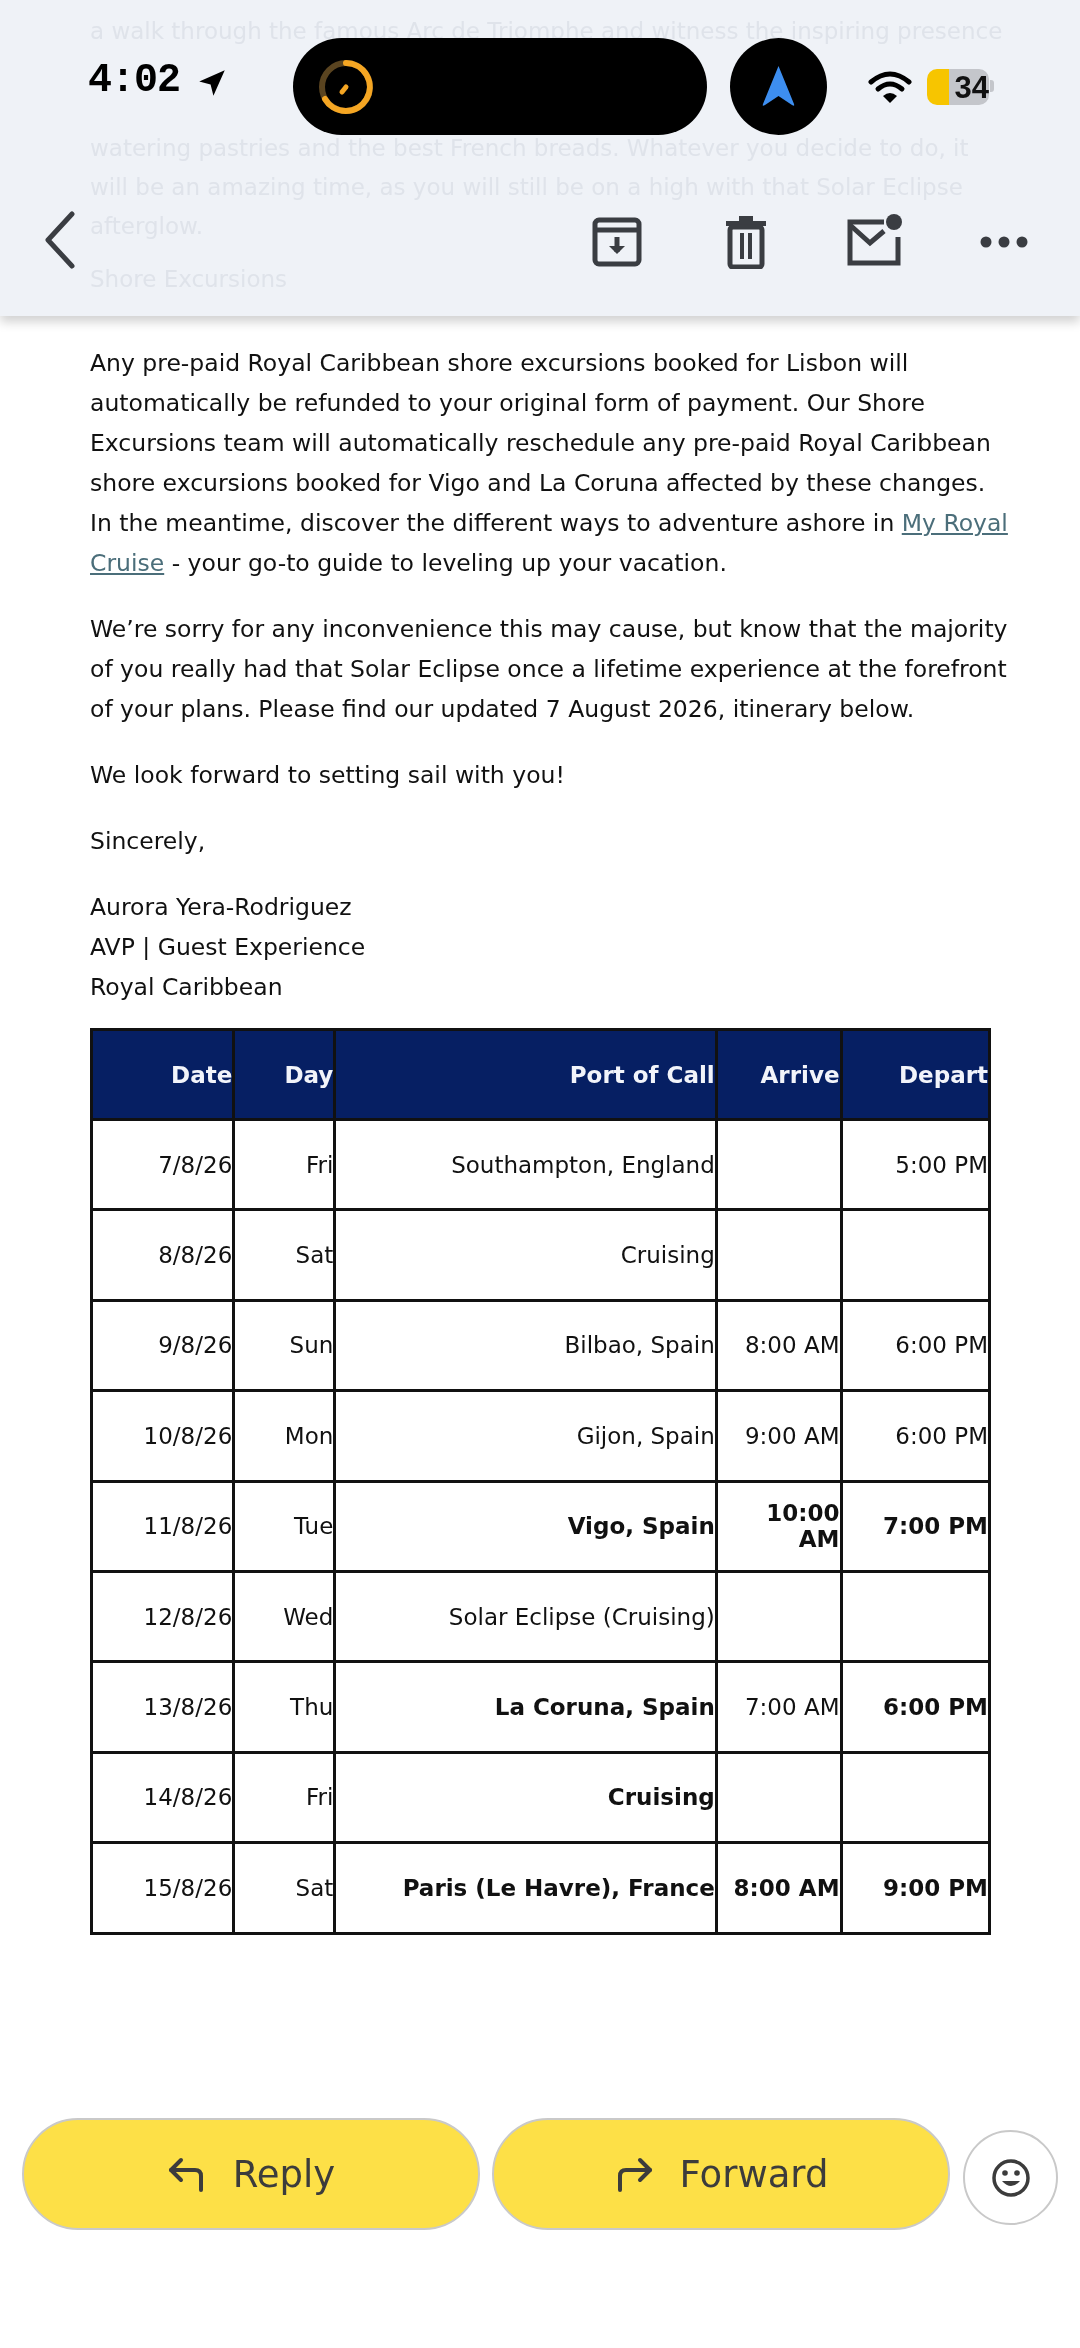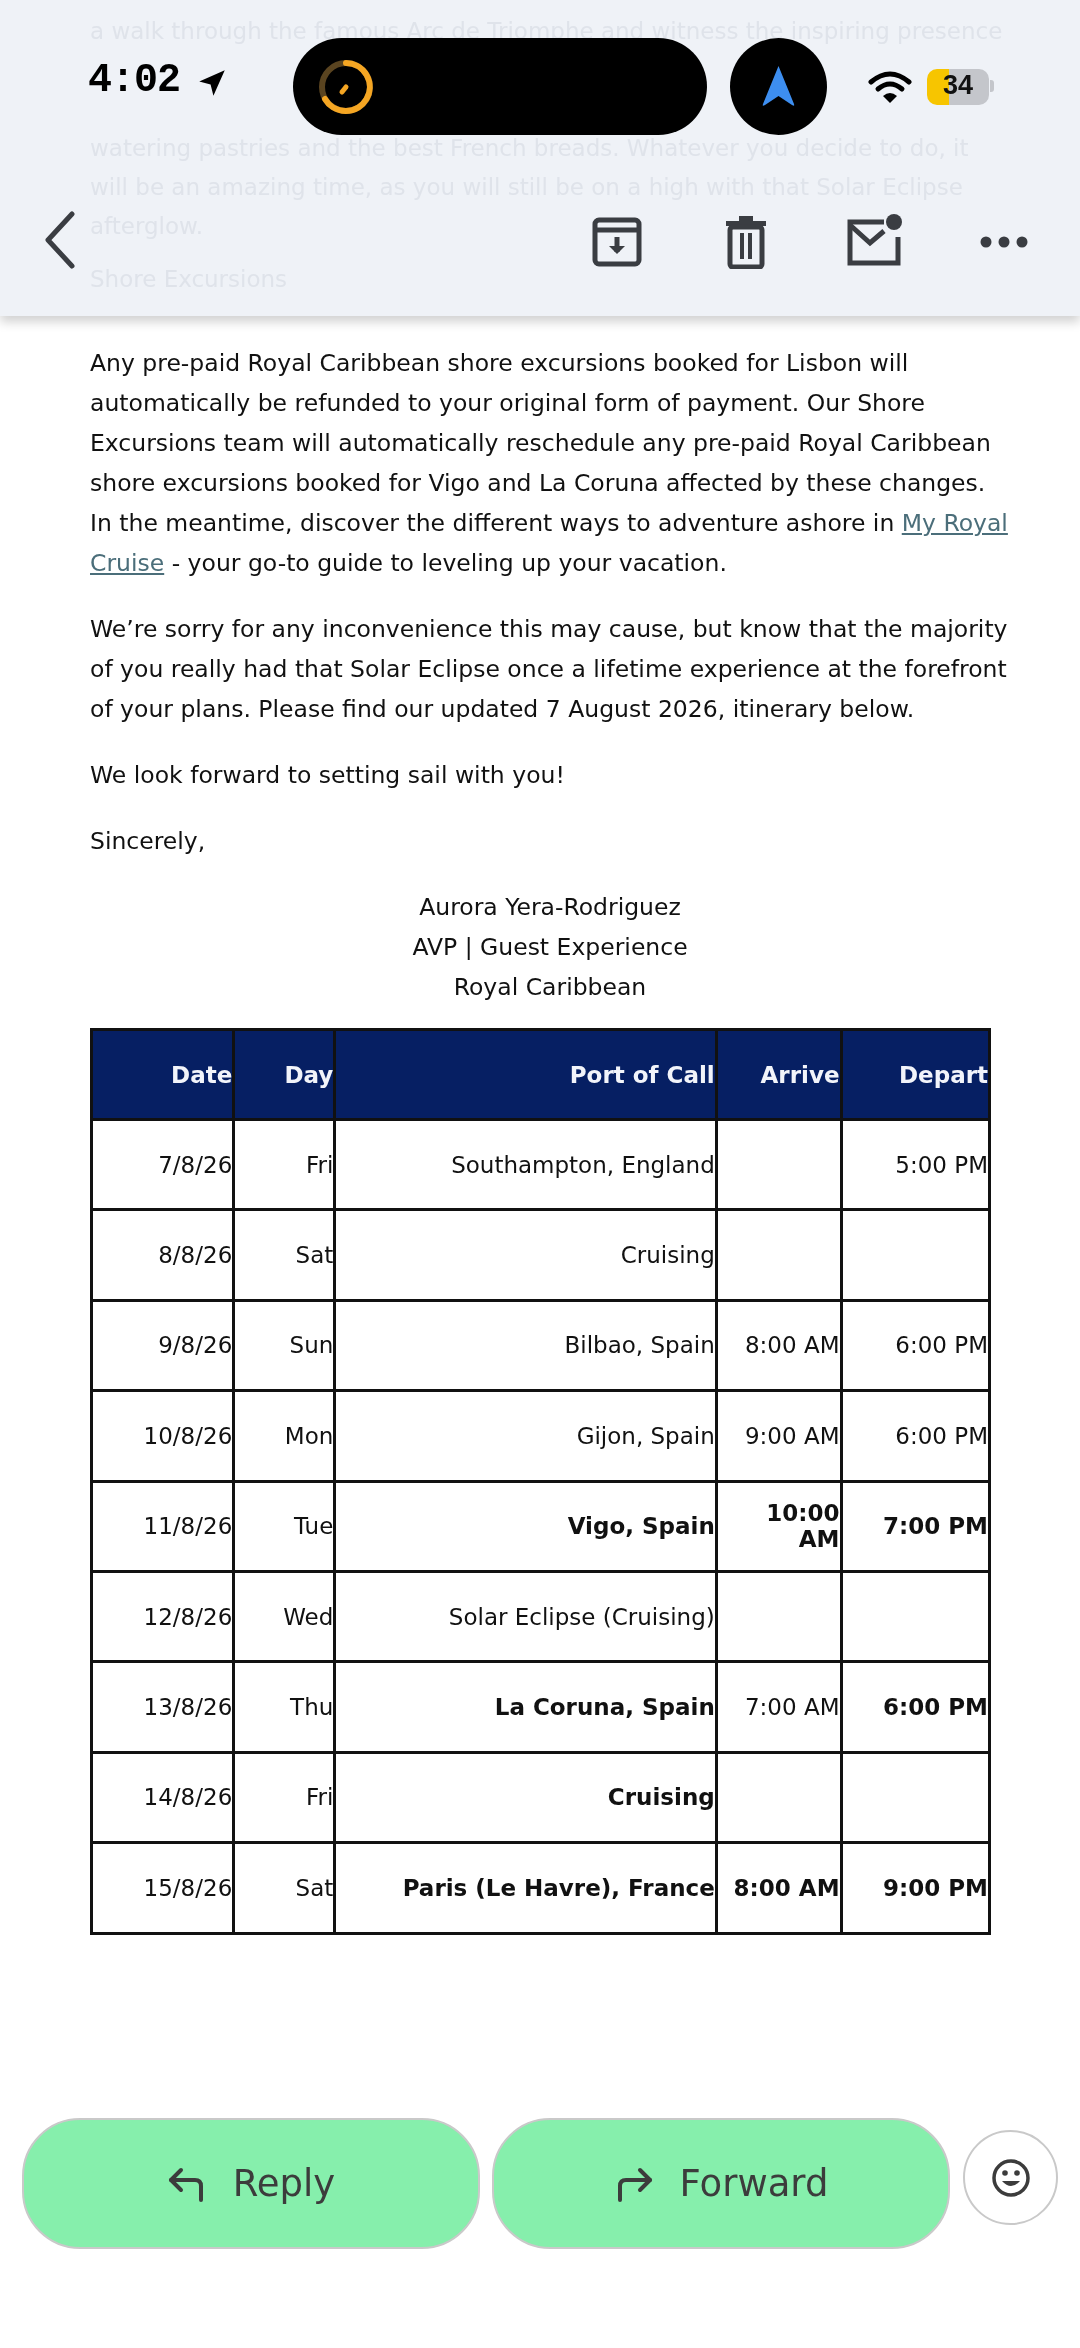--- a/index.html
+++ b/index.html
@@ -36,41 +36,41 @@
     background: #000; border-radius: 50%;
   }
   .nav-bubble svg { position: absolute; left: 30px; top: 26px; }
   .wifi { position: absolute; left: 868px; top: 70px; width: 44px; height: 34px; }
   .battery {
     position: absolute; left: 927px; top: 69px; width: 62px; height: 36px;
     border-radius: 10px; overflow: hidden;
     background: linear-gradient(90deg, #f7c500 0 36%, #c4c6cb 36% 100%);
   }
   .battery span {
-    position: absolute; left: 0; right: 0; top: 1px; text-align: center;
-    font-size: 27px; font-weight: bold; font-family: "Liberation Sans", sans-serif; color: #111;
+    position: absolute; left: 0; right: 0; top: 1px; text-align: right;
+    font-size: 31px; font-weight: bold; font-family: "Liberation Sans", sans-serif; color: #111;
   }
   .battery-tip { position: absolute; left: 990px; top: 80px; width: 4px; height: 12px; background: #c4c6cb; border-radius: 0 3px 3px 0; }
 
   .toolbar-btn { position: absolute; display: flex; align-items: center; justify-content: center; cursor: pointer; }
   .back-btn { left: 30px; top: 200px; width: 60px; height: 80px; }
   .archive-btn { left: 585px; top: 210px; width: 64px; height: 64px; }
   .delete-btn { left: 714px; top: 210px; width: 64px; height: 64px; }
   .unread-btn { left: 843px; top: 208px; width: 64px; height: 64px; }
   .more-btn { left: 972px; top: 210px; width: 64px; height: 64px; }
 
   
   .content {
     position: absolute; left: 90px; top: 343px; width: 920px;
     font-size: 23.5px; line-height: 40px; color: #111;
     font-family: "DejaVu Sans", sans-serif;
   }
   .content p { margin-bottom: 26px; }
   .content a { color: #4b6e7a; text-decoration: underline; }
-  .signature p { margin-bottom: 0; text-align: center; }
+  .signature p { margin-bottom: 0; }
 
   
   .itinerary {
     position: absolute; left: 90px; top: 1028px; width: 901px;
     border-collapse: collapse; font-family: "DejaVu Sans", sans-serif;
     font-size: 23px; color: #111;
   }
   .itinerary th, .itinerary td {
     border: 3px solid #111; text-align: right; vertical-align: middle; padding: 0;
   }
@@ -80,22 +80,22 @@
   .itinerary td { height: 90.4px; background: #fff; }
   .itinerary td.bold { font-weight: bold; }
   .col-date { width: 138px; }
   .col-day { width: 98px; }
   .col-port { width: 370px; }
   .col-arrive { width: 121px; }
   .col-depart { width: 144px; }
 
   
   .action-btn {
-    position: absolute; top: 2118px; height: 131px; border: 2px solid #c9c9c9; border-radius: 58px;
-    background: #86efac; display: flex; align-items: center; justify-content: center; gap: 26px;
+    position: absolute; top: 2118px; height: 112px; border: 2px solid #c9c9c9; border-radius: 58px;
+    background: #fde047; display: flex; align-items: center; justify-content: center; gap: 26px;
     font-family: "DejaVu Sans", sans-serif; font-size: 37px; color: #3c3c3c; cursor: pointer;
   }
   .reply-btn { left: 22px; width: 458px; }
   .forward-btn { left: 492px; width: 458px; }
   .emoji-btn {
     position: absolute; left: 963px; top: 2130px; width: 95px; height: 95px; border: 2px solid #c9c9c9;
     border-radius: 50%; background: #fff; display: flex; align-items: center; justify-content: center; cursor: pointer;
   }
 </style>
 </head>

